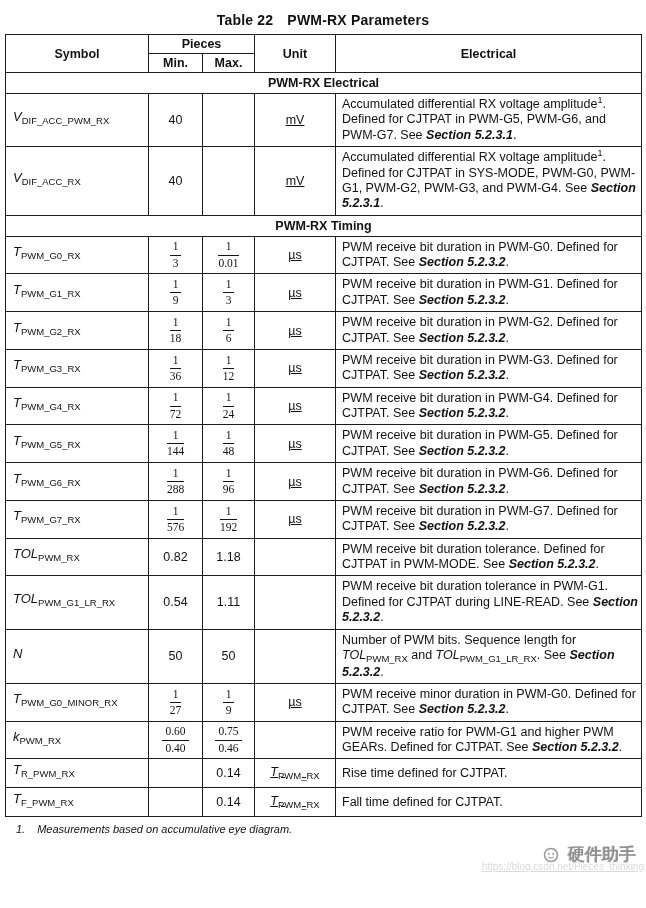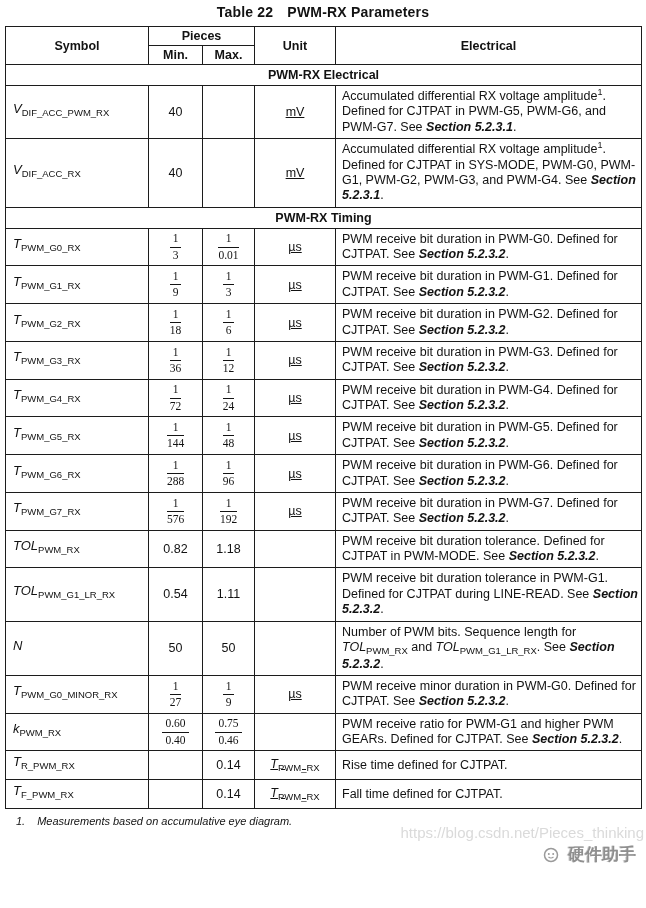--- a/index.html
+++ b/index.html
@@ -1,21 +1,21 @@
 <!DOCTYPE html>
 <html><head>
 <meta charset="utf-8">
 <style>
   html,body{margin:0;padding:0;}
   body{
     width:646px;height:908px;position:relative;background:#ffffff;
     font-family:"Liberation Sans", sans-serif;color:#121212;overflow:hidden;
   }
   .page-title{
-    text-align:center;font-weight:bold;font-size:14px;padding-top:4px;letter-spacing:.2px;
+    text-align:center;font-weight:bold;font-size:14px;padding-top:12px;letter-spacing:.2px;
   }
   .page-title .gap{display:inline-block;width:14px;}
   table.params{
     border-collapse:collapse;table-layout:fixed;
     width:636px;margin:6px 5px 0 5px;
   }
   table.params td, table.params th{
     border:1.5px solid #1c1c1c;overflow:hidden;
   }
   th{font-size:12.5px;font-weight:bold;text-align:center;padding:2px;}
@@ -52,21 +52,21 @@
   .footnote{
     font-style:italic;font-size:11px;margin:6px 0 4px 16px;
   }
   .footnote .marker{margin-right:12px;}
   .watermark-logo{
     position:absolute;right:10px;top:843px;display:flex;align-items:center;gap:9px;
     color:#8f8f8f;font-weight:bold;font-size:17px;
     text-shadow:1px 1px 0 #ffffff,-1px 0 0 #c9c9c9;
   }
   .watermark-url{
-    position:absolute;right:2px;top:824px;color:#dadada;font-size:15px;
+    position:absolute;right:2px;top:861px;color:#dadada;font-size:10px;text-decoration:underline;
   }
 </style>
 </head>
 <body>
 
 <div class="page-title">
   <span>Table 22</span><span class="gap"></span><span>PWM-RX Parameters</span>
 </div>
 
 <table class="params">

